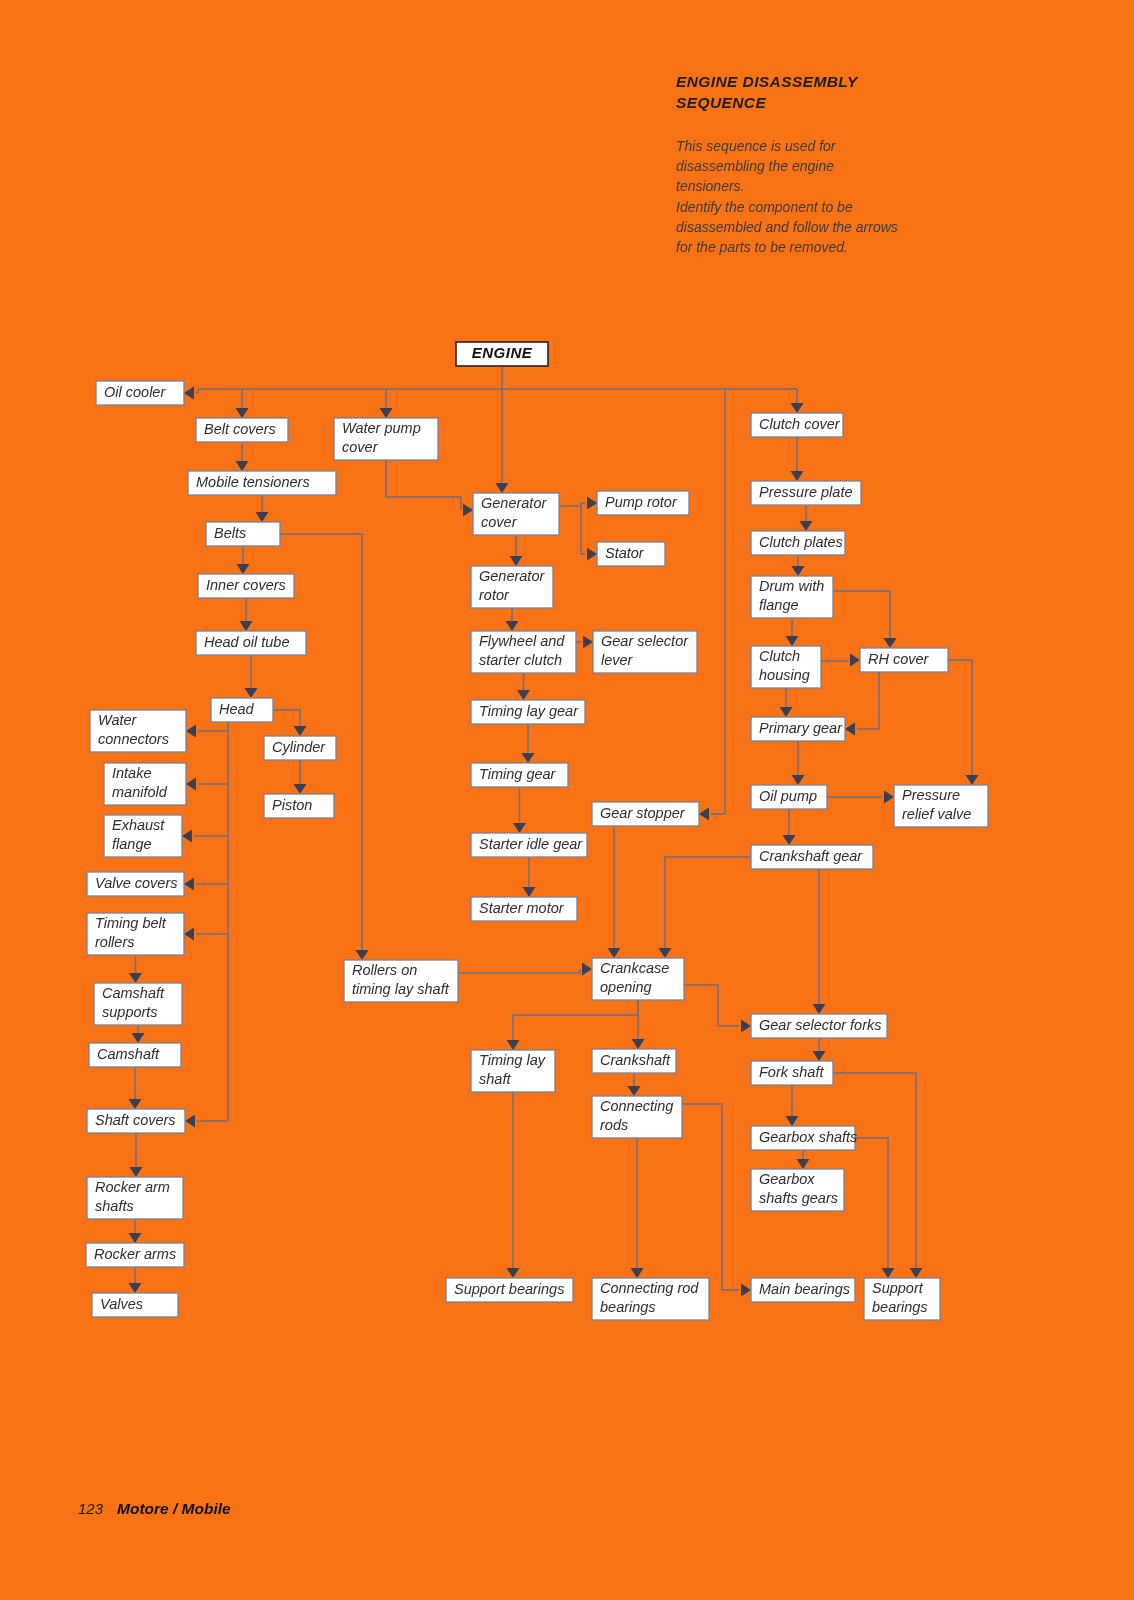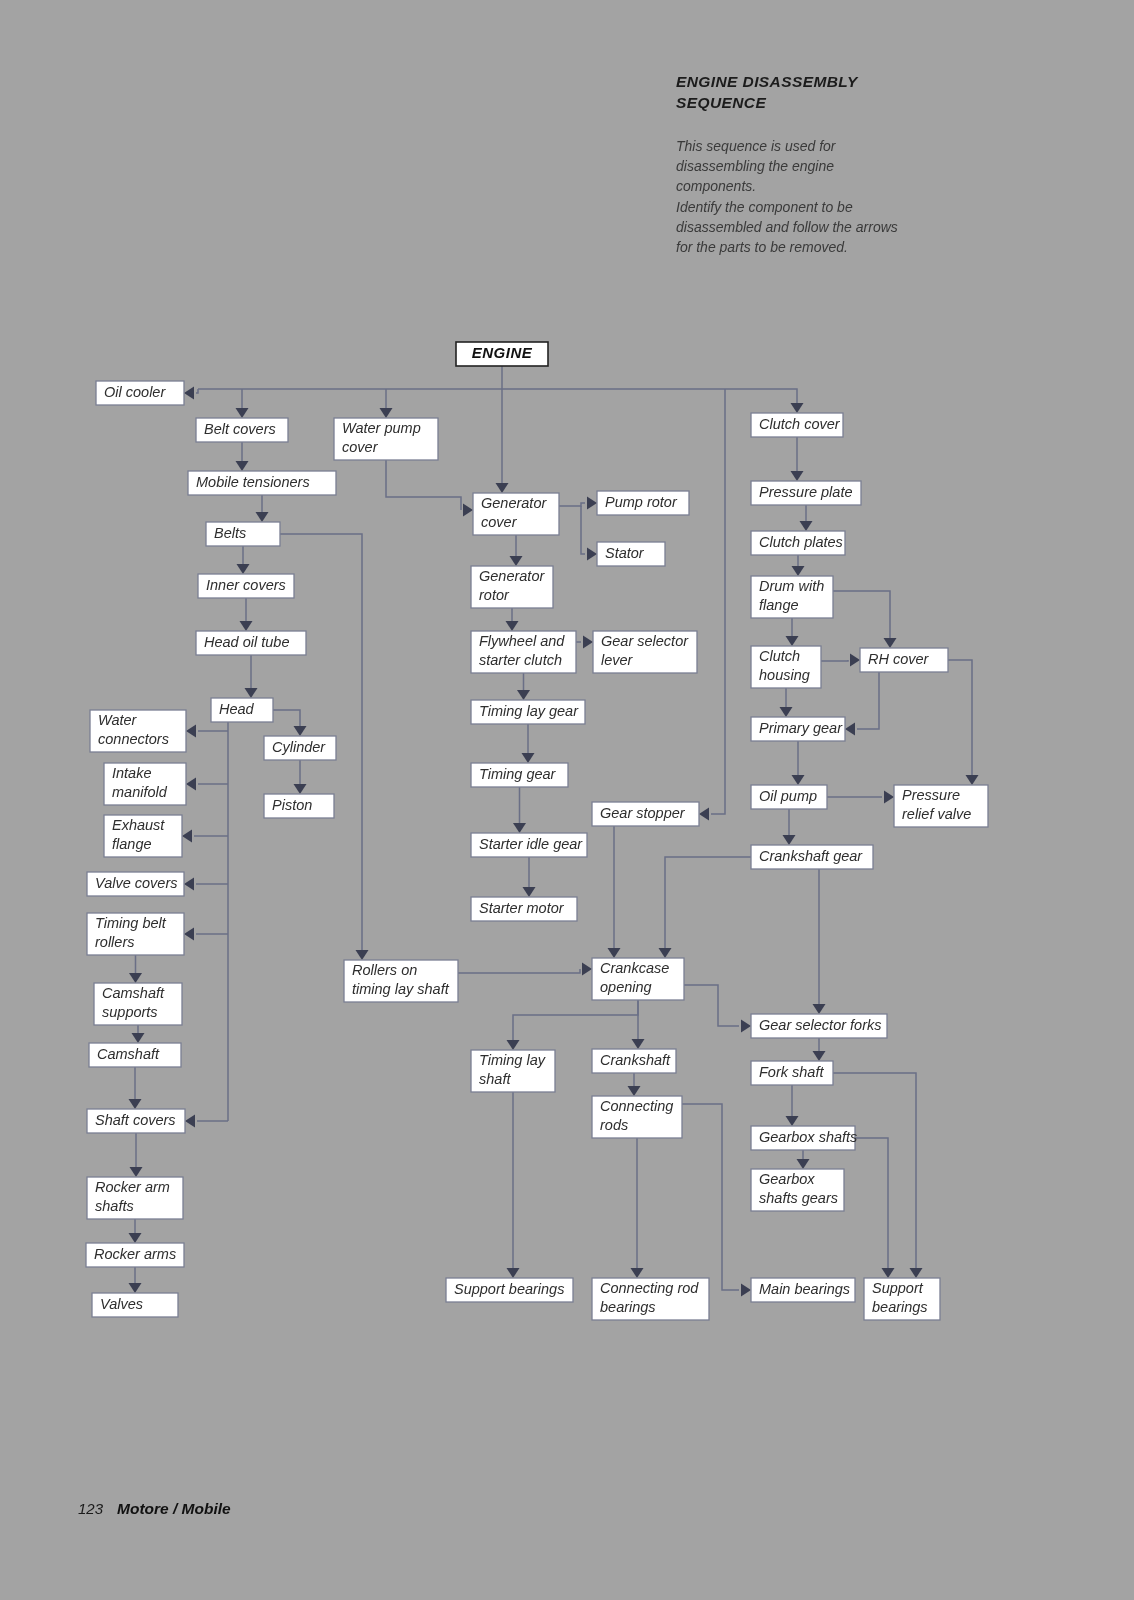--- a/index.html
+++ b/index.html
@@ -1,21 +1,21 @@
 <!DOCTYPE html>
 <html><head>
 <meta charset="utf-8">
 <style>
   html,body{margin:0;padding:0;background:#fff;}
   body{
     width:1134px;height:1600px;position:relative;overflow:hidden;
     font-family:"Liberation Sans","DejaVu Sans",sans-serif;
     color:#2b2b2b;
   }
-  .page{position:absolute;inset:0;background:#a3a3a3;padding-left:7px;}
+  .page{position:absolute;inset:0;background:#f97316;padding-left:7px;}
 
   
   #header-block{position:absolute;left:676px;top:72px;width:300px;}
   #doc-title{
     font-size:15.5px;font-weight:bold;font-style:italic;
     letter-spacing:.4px;line-height:1.35;color:#1c1c1c;margin:0 0 22px 0;
     white-space:pre-line;
   }
   #doc-intro{
     font-size:14px;font-style:italic;line-height:1.45;color:#3a3a3a;
@@ -44,21 +44,21 @@
 </head>
 <body>
 
 <div class="page">
 
   <div id="header-block">
     <div id="doc-title">ENGINE DISASSEMBLY
 SEQUENCE</div>
     <div id="doc-intro">This sequence is used for
 disassembling the engine
-components.
+tensioners.
 Identify the component to be
 disassembled and follow the arrows
 for the parts to be removed.</div>
   </div>
 
   <div id="flowchart">
     <svg id="chart-svg" width="1134" height="1600" viewBox="0 0 1134 1600">
         <g>
           <path d="M 502 366 L 502 389" class="edge"></path>
           <path d="M 502 389 L 198 389" class="edge"></path>

